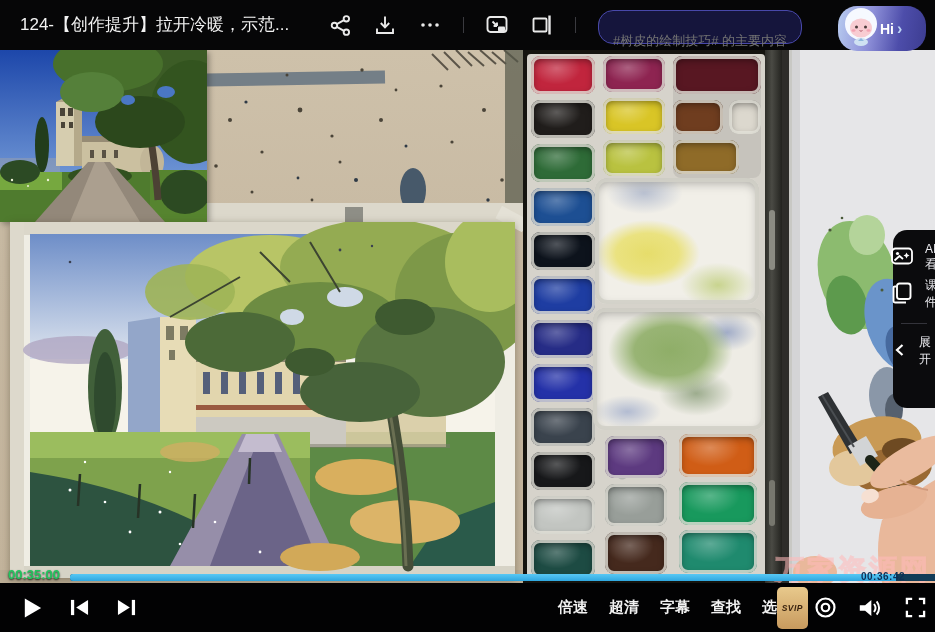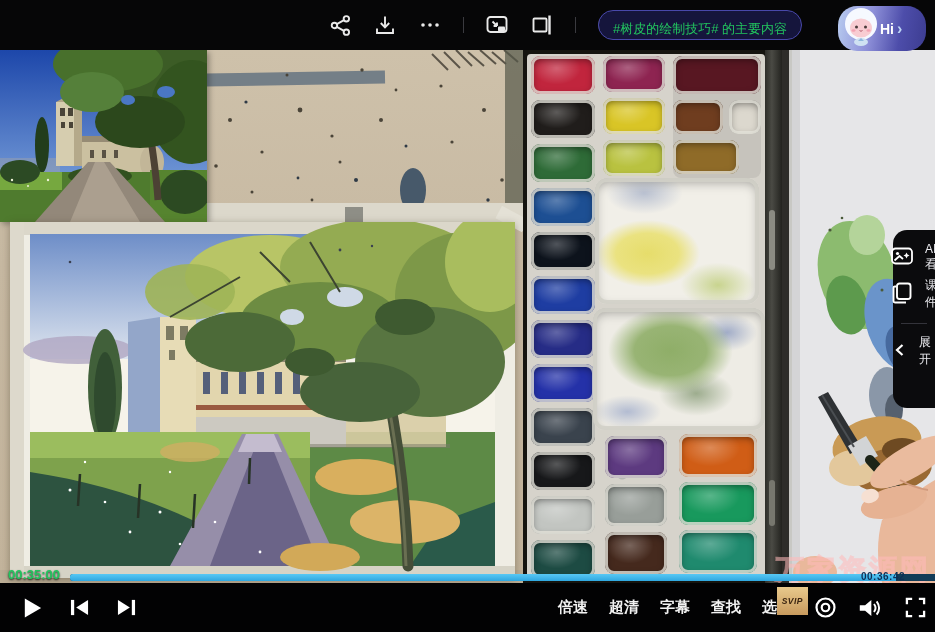--- a/index.html
+++ b/index.html
@@ -7,22 +7,22 @@
   body{font-family:"Liberation Sans","DejaVu Sans",sans-serif;}
   #stage{position:relative;width:935px;height:632px;background:#000;overflow:hidden;}
 
   
   .top-bar{position:absolute;left:0;top:0;width:935px;height:50px;background:#060607;z-index:50;}
   .video-title{position:absolute;left:20px;top:0;height:50px;line-height:50px;color:#f2f2f2;font-size:17px;white-space:nowrap;}
   .top-icons{position:absolute;left:328px;top:0;height:50px;display:flex;align-items:center;gap:21px;}
   .icon-btn{width:24px;height:24px;display:flex;align-items:center;justify-content:center;cursor:pointer;}
   .icon-btn svg{display:block;}
   .vdiv{width:1px;height:16px;background:#3a3a3f;}
-  .topic-tag{position:absolute;left:598px;top:10px;height:30px;line-height:28px;padding:4px 14px;border-radius:15px;
-    background:#15153c;border:1.5px solid var(--tag_border,#4848aa);color:#22c55e;font-size:13px;white-space:nowrap;cursor:pointer;z-index:51;}
+  .topic-tag{position:absolute;left:598px;top:10px;height:30px;line-height:28px;padding:16px 14px;border-radius:15px;
+    background:#15153c;border:1.5px solid var(--tag_border,#4848aa);color:#737373;font-size:13px;white-space:nowrap;cursor:pointer;z-index:51;}
   .assistant-pill{position:absolute;left:838px;top:6px;width:88px;height:45px;border-radius:19px;cursor:pointer;z-index:51;
     background:linear-gradient(100deg,#b9cdf0 0%,#8d8fd8 38%,#4d4daa 70%,#3c3c90 100%);display:flex;align-items:center;}
   .assistant-pill .hi{color:#fff;font-size:14px;font-weight:700;margin-left:42px;}
   .assistant-pill .chev{color:#bcd4f5;font-size:16px;font-weight:700;margin-left:3px;}
   .avatar{position:absolute;left:2px;top:-2px;width:42px;height:42px;}
 
   
   .video-area{position:absolute;left:0;top:50px;width:935px;height:533px;background:#c7b9a2;overflow:hidden;}
   .board{position:absolute;left:0;top:0;width:523px;height:533px;
     background:linear-gradient(180deg,#cec1aa 0%,#c7b9a2 40%,#c3b49c 100%);}
@@ -90,21 +90,21 @@
     background:linear-gradient(180deg,#58c8f4,var(--progress,#2fa7e0));}
   .time-duration{position:absolute;right:30px;top:-3px;font-size:10px;font-weight:700;color:#0e2f55;letter-spacing:.5px;}
 
   
   .bottom-bar{position:absolute;left:0;top:583px;width:935px;height:49px;background:#020203;z-index:45;}
   .left-controls{position:absolute;left:20px;top:0;height:49px;display:flex;align-items:center;gap:23px;}
   .right-controls{position:absolute;right:8px;top:0;height:49px;display:flex;align-items:center;gap:21px;}
   .txt-btn{color:#f2f2f2;font-size:15px;font-weight:600;cursor:pointer;white-space:nowrap;position:relative;z-index:46;}
   .episodes-wrap{position:relative;z-index:46;}
   .svip-badge{position:absolute;right:-16px;top:-11px;background:linear-gradient(180deg,#e8c98c,var(--svip_gold,#b98a52));
-    color:#3a2410;font-size:8.5px;font-weight:700;font-style:italic;padding:9px 5px;border-radius:0;z-index:47;letter-spacing:.5px;}
+    color:#3a2410;font-size:8.5px;font-weight:700;font-style:italic;padding:16px 5px;border-radius:5px;z-index:47;letter-spacing:.5px;}
 </style>
 </head>
 <body>
 
 <div id="stage">
 
   <div class="video-area">
 
     <div class="board">
       <svg width="523" height="533" viewBox="0 0 523 533">
@@ -424,20 +424,21 @@
   <div class="wm-site">万家资源网</div>
   <div class="wm-url">https://www.wxzyw.cn</div>
 
   <div class="time-current">00:35:00</div>
   <div class="progress-bar">
     <div class="progress-fill"></div>
     <div class="time-duration">00:36:42</div>
   </div>
 
   <div class="top-bar">
+    <div class="video-title">124-【创作提升】拉开冷暖，示范...</div>
     <div class="top-icons">
       <div class="icon-btn">
         <svg width="23" height="23" viewBox="0 0 22 22" fill="none" stroke="#e9e9e9" stroke-width="1.8">
           <circle cx="5.2" cy="11" r="2.6"></circle>
             <circle cx="16.6" cy="4.6" r="2.6"></circle>
             <circle cx="16.6" cy="17.4" r="2.6"></circle>
           <path d="M7.5 9.7 L14.3 5.9 M7.5 12.3 L14.3 16.1"></path>
         </svg>
       </div>
       <div class="icon-btn">

